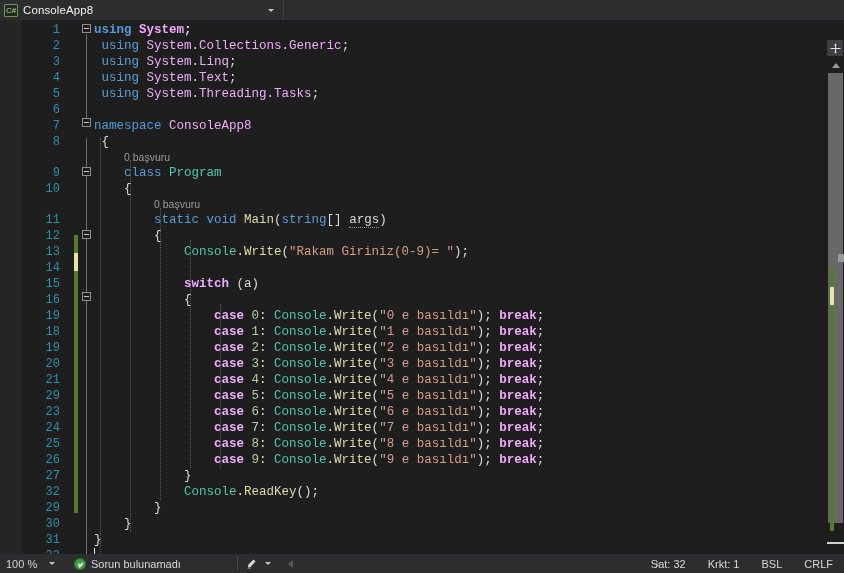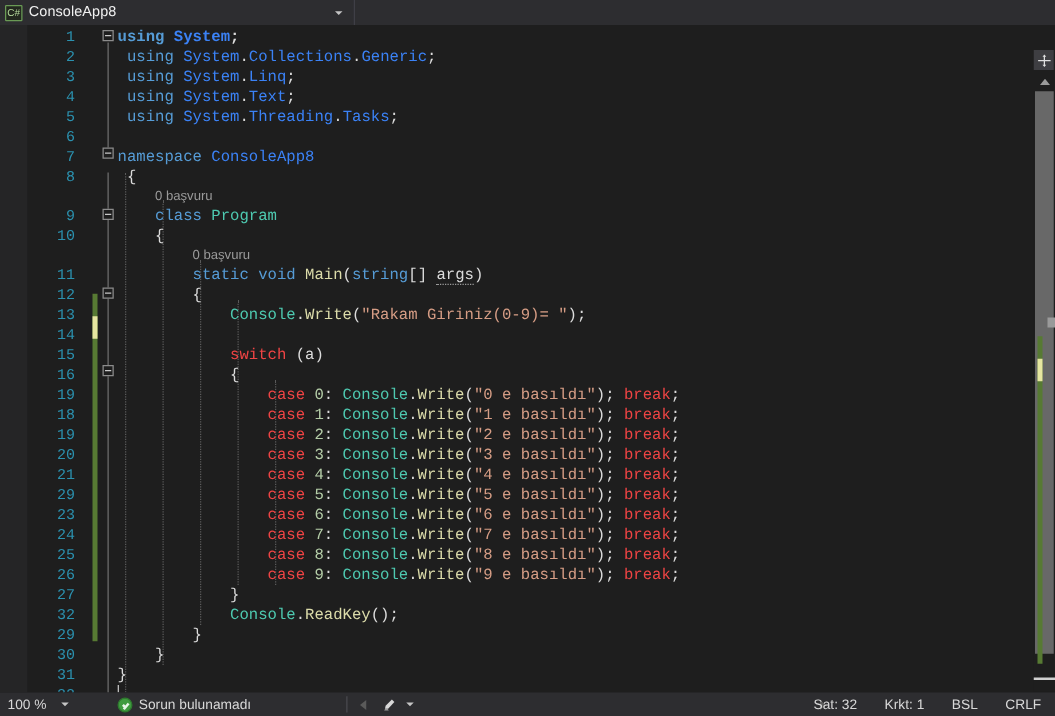--- a/index.html
+++ b/index.html
@@ -123,27 +123,27 @@
   
   .indent-guide {
     position: absolute; width: 0; border-left: 1px dotted #5a5a5a;
   }
   
   .caret {
     position: absolute; width: 1px; background: #f0f0f0;
   }
   
   .k   { color: #569cd6; }                 
-  .kc  { color: #ef4444; }                 
+  .kc  { color: #f0abfc; font-weight: bold; }                 
   .ty  { color: #4ec9b0; }                 
   .fn  { color: #dcdcaa; }                 
   .st  { color: #d69d85; }                 
   .num { color: #b5cea8; }                 
   .id  { color: #dcdcdc; }                 
-  .ns  { color: #3b82f6; }                 
+  .ns  { color: #f0abfc; }                 
   .bold { font-weight: bold; }
   .param-underline { border-bottom: 1px dotted #9a9a9a; }
 
   
   .vscroll {
     position: absolute; right: 0; top: 20px; width: 34px; height: 534px;
     background: #1e1e1e;
   }
   .split-btn {
     position: absolute; right: 1px; top: 0; width: 16px; height: 16px;
@@ -176,21 +176,21 @@
     position: absolute; right: 0; width: 17px; height: 2px; background: #d0d0d0;
   }
   .scroll-pos-mark {
     position: absolute; right: 0px; width: 6px; height: 8px; background: #9a9a9a;
   }
 
   
   .statusbar {
     position: absolute; left: 0; bottom: 0; width: 844px; height: 19px;
     background: #2d2d30; display: flex; align-items: center;
-    font-size: 11px; color: #d8d8d8; gap: 20px;
+    font-size: 11px; color: #d8d8d8;
   }
   .sb-zoom { display: flex; align-items: center; padding-left: 6px; width: 74px; }
   .sb-zoom .z-arrow {
     width: 0; height: 0; margin-left: 12px;
     border-left: 3.5px solid transparent; border-right: 3.5px solid transparent;
     border-top: 3.5px solid #c5c5c5;
   }
   .sb-sep { width: 1px; height: 13px; background: #4a4a4f; margin: 0 8px; }
   .sb-ok { display: flex; align-items: center; gap: 5px; }
   .ico-ok {

